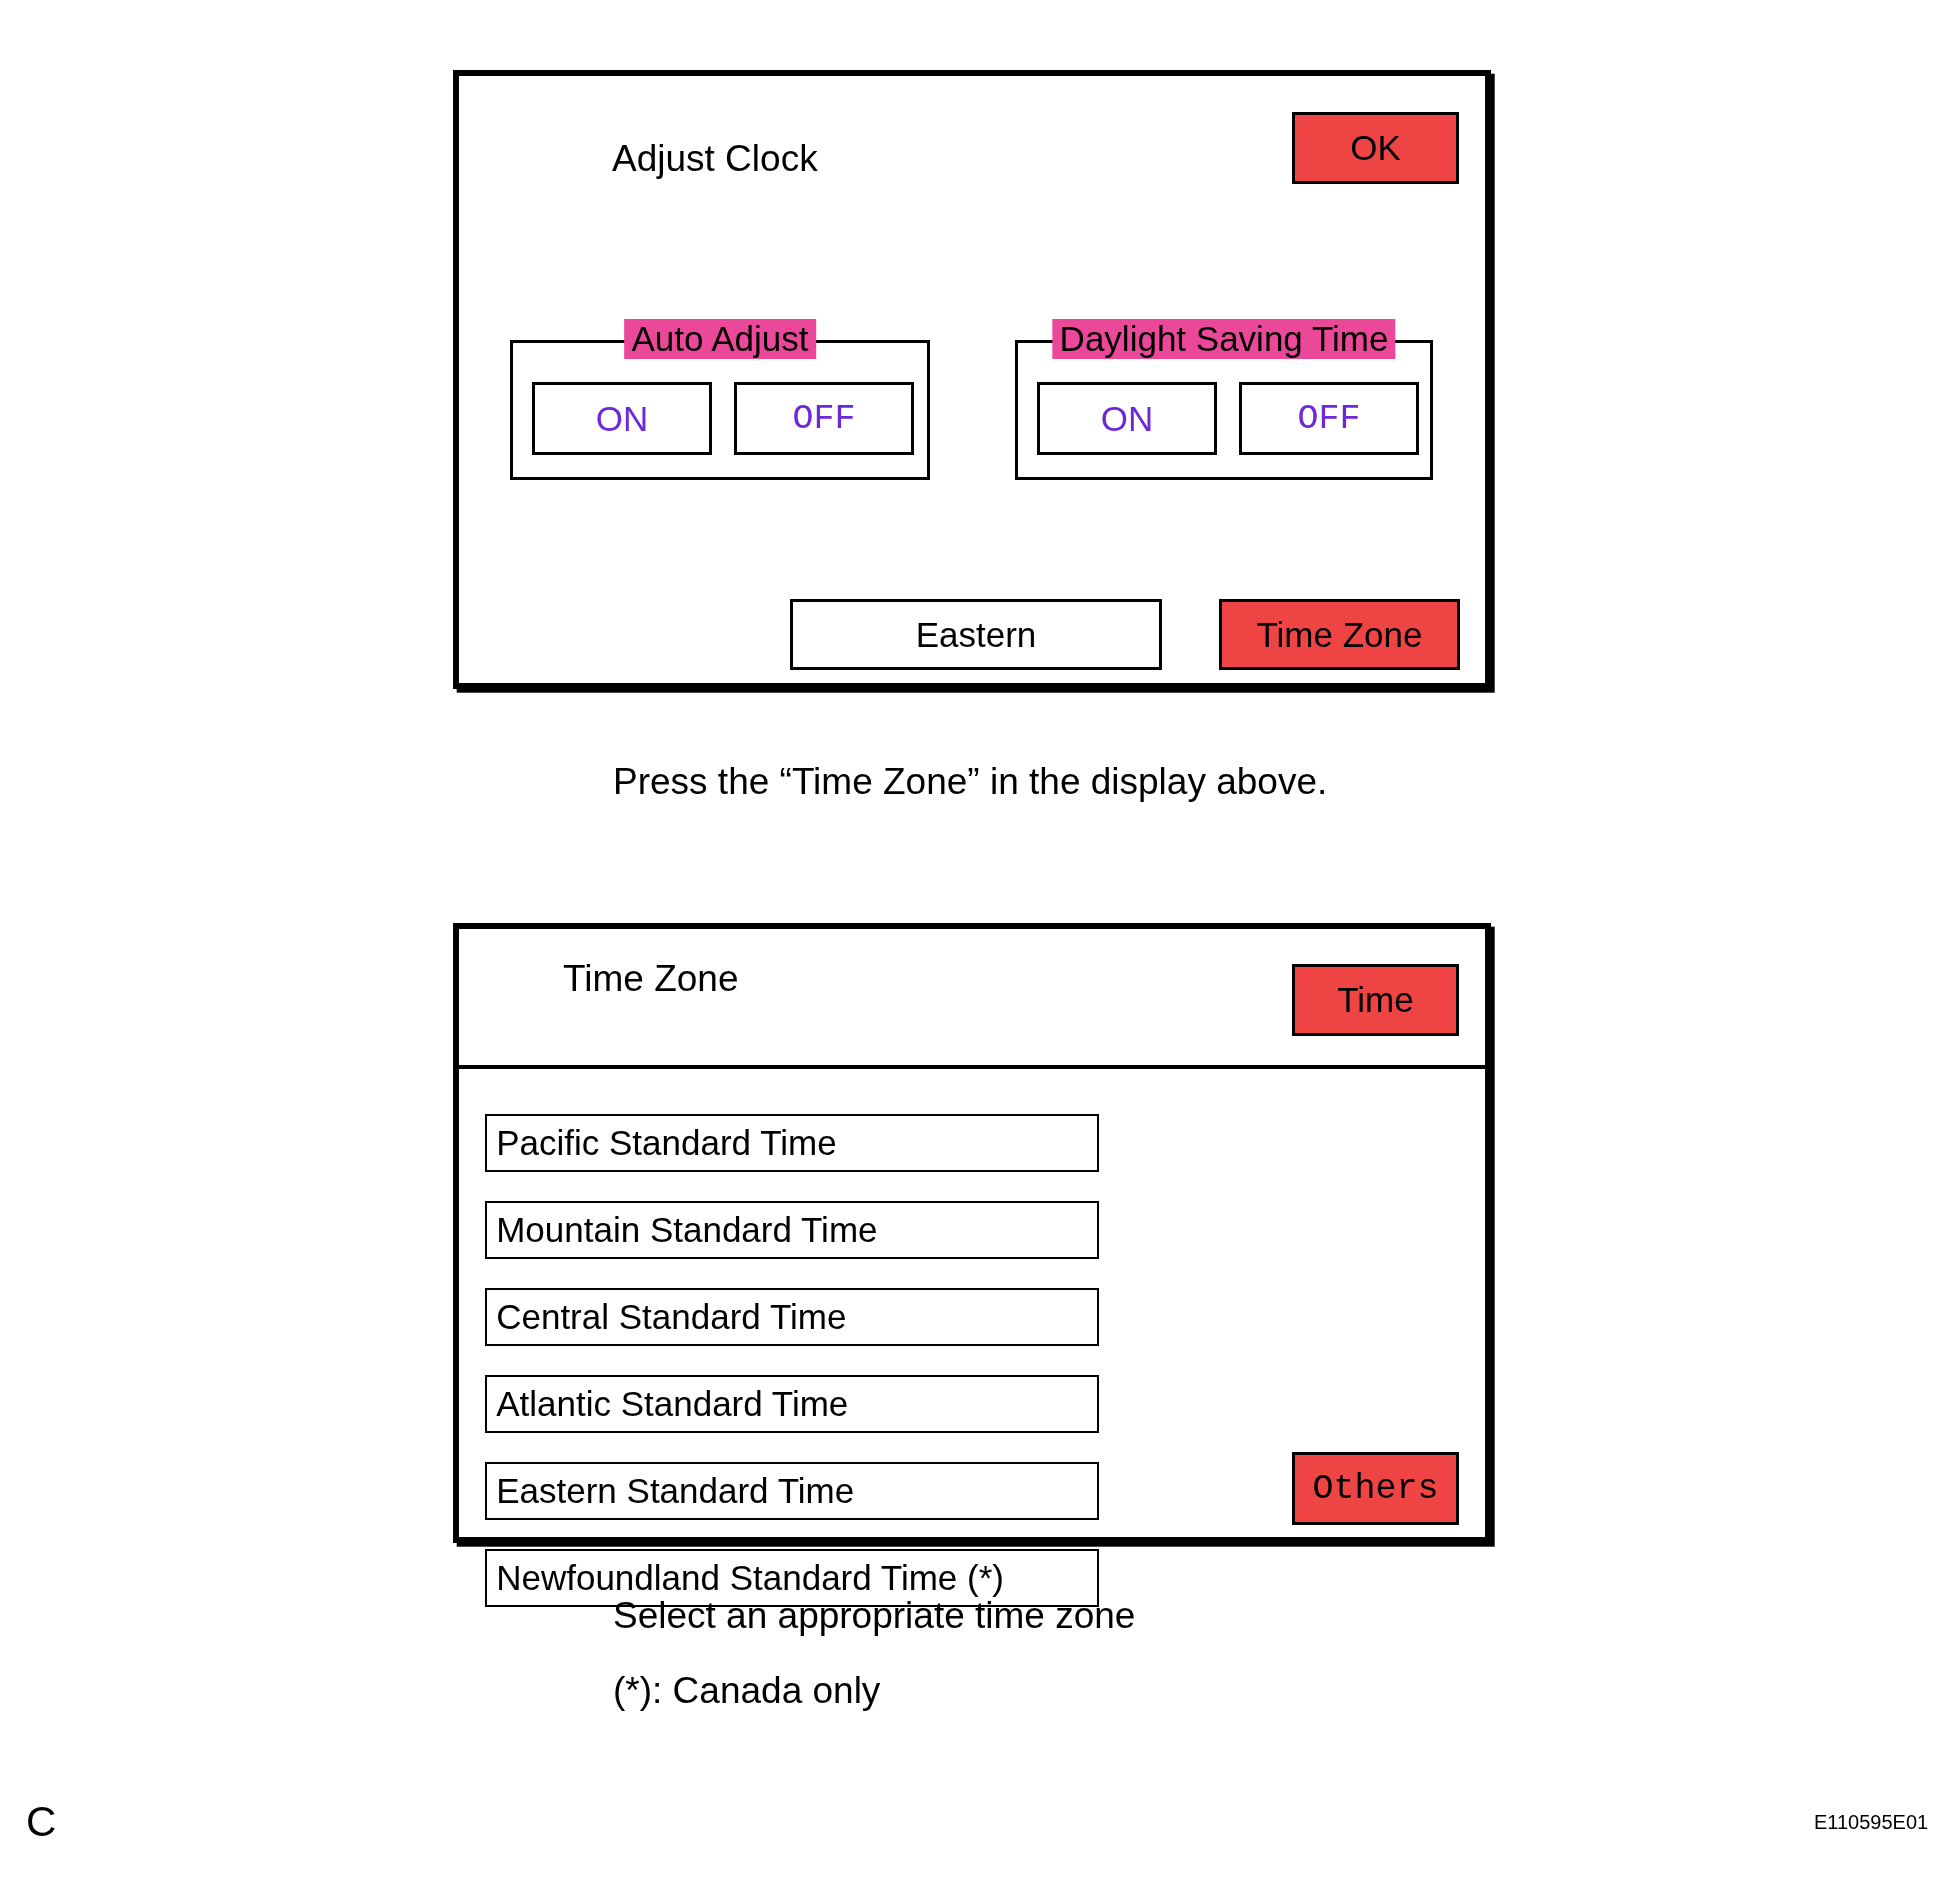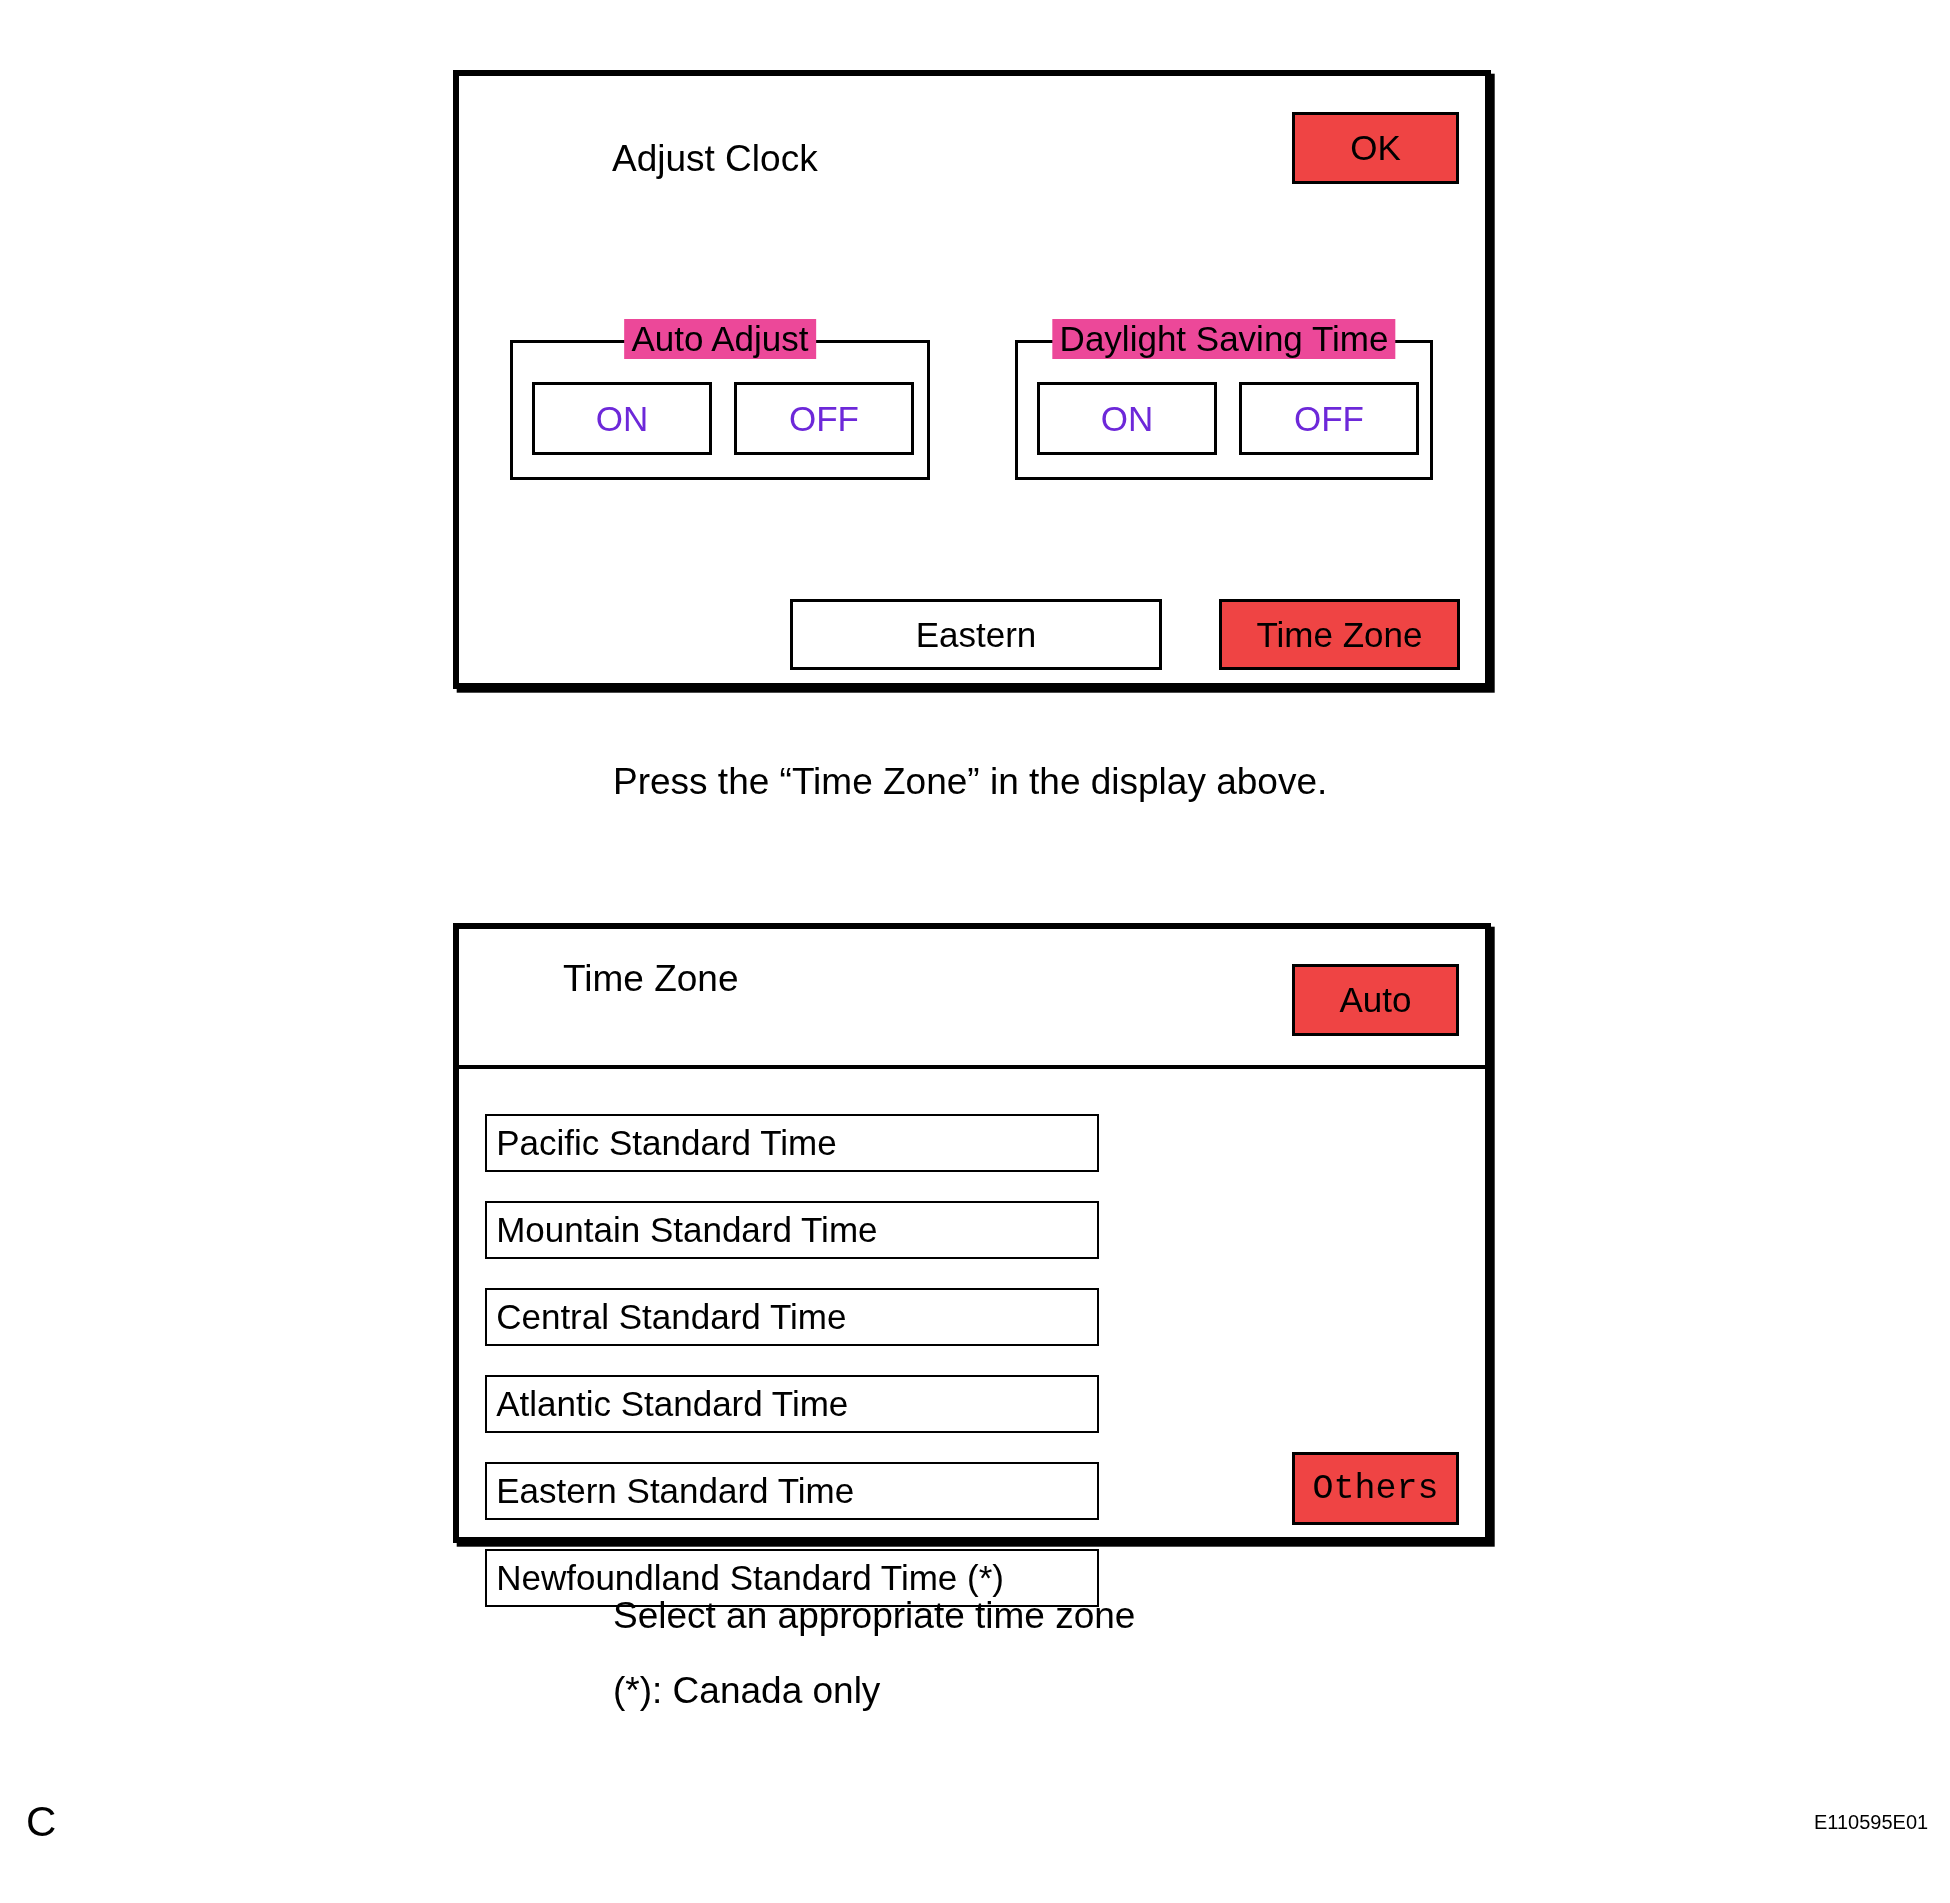--- a/index.html
+++ b/index.html
@@ -83,21 +83,21 @@
     width: 180px; height: 73px;
     display: flex; align-items: center; justify-content: center;
     background: #ffffff;
     border: 3.7px solid #000000;
     font-family: inherit;
     font-size: 35px;
     color: #6d28d9;
     padding: 2px;
   }
   .grp-on  { left: 19px; }
-  .grp-off { left: 221px; }
+  .grp-off { left: 221px; font-family: Liberation Mono, monospace; }
 
   .divider {
     position: absolute;
     left: 0; top: 136px;
     width: 100%; height: 3.7px;
     background: #000000;
   }
 
   .zone-list {
     position: absolute;
@@ -170,21 +170,21 @@
     <div class="zone-display">Eastern</div>
 
     <button class="btn btn-timezone">Time Zone</button>
   </section>
 
   <div class="caption caption-press">Press the “Time Zone” in the display above.</div>
 
   <section class="panel panel-2">
     <div class="screen-title">Time Zone</div>
 
-    <button class="btn btn-back">Auto</button>
+    <button class="btn btn-back">Time</button>
 
     <div class="divider"></div>
 
     <div class="zone-list">
       <button class="zone-item">Pacific Standard Time</button>
       <button class="zone-item">Mountain Standard Time</button>
       <button class="zone-item">Central Standard Time</button>
       <button class="zone-item">Atlantic Standard Time</button>
       <button class="zone-item">Eastern Standard Time</button>
       <button class="zone-item">Newfoundland Standard Time (*)</button>

